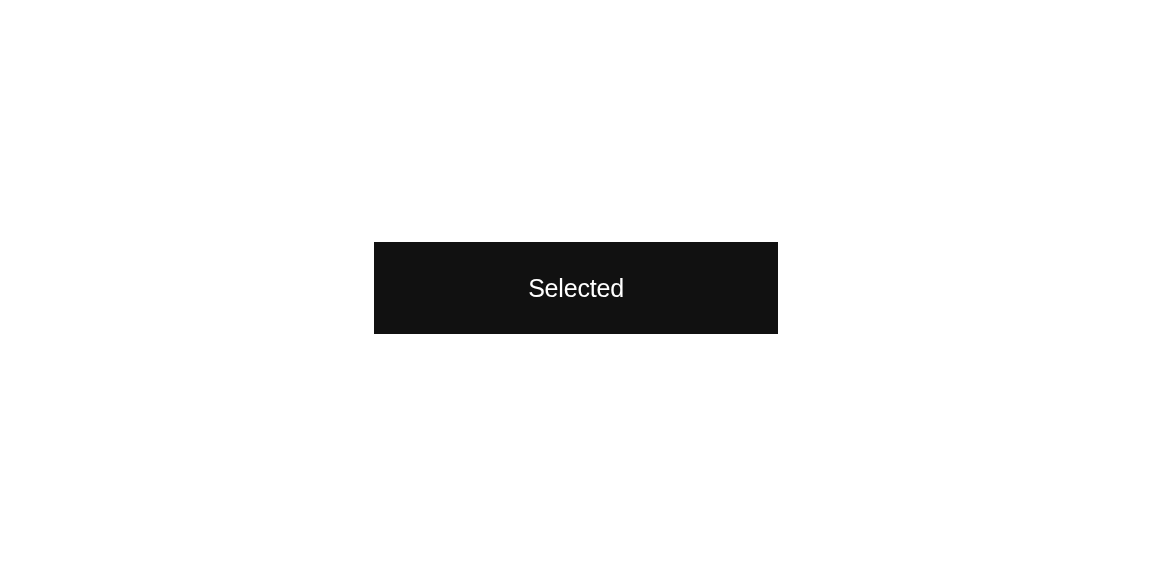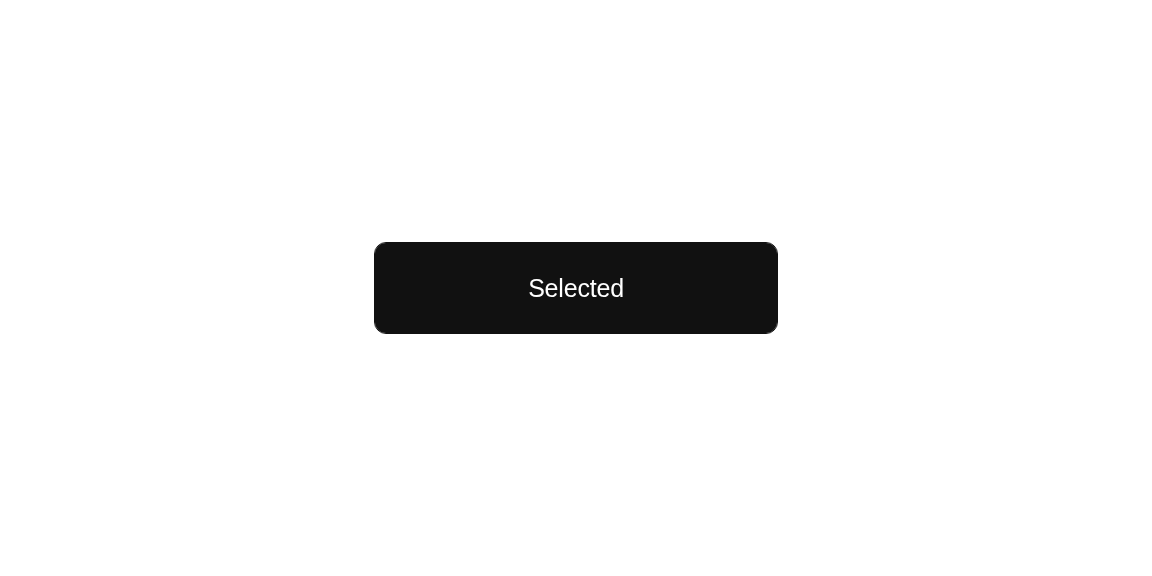--- a/index.html
+++ b/index.html
@@ -12,21 +12,21 @@
       height: 576px;
       background: #ffffff;
       display: flex;
       align-items: center;
       justify-content: center;
       font-family: -apple-system, BlinkMacSystemFont, "Segoe UI", Helvetica, Arial, sans-serif;
     }
     .segmented-control {
       display: flex;
       border: 1.5px solid #111111;
-      border-radius: 12px;
+      border-radius: 0;
       overflow: hidden;
       width: 404px;
       height: 92px;
     }
     .segment {
       flex: 1;
       display: flex;
       align-items: center;
       justify-content: center;
       font-size: 25px;

